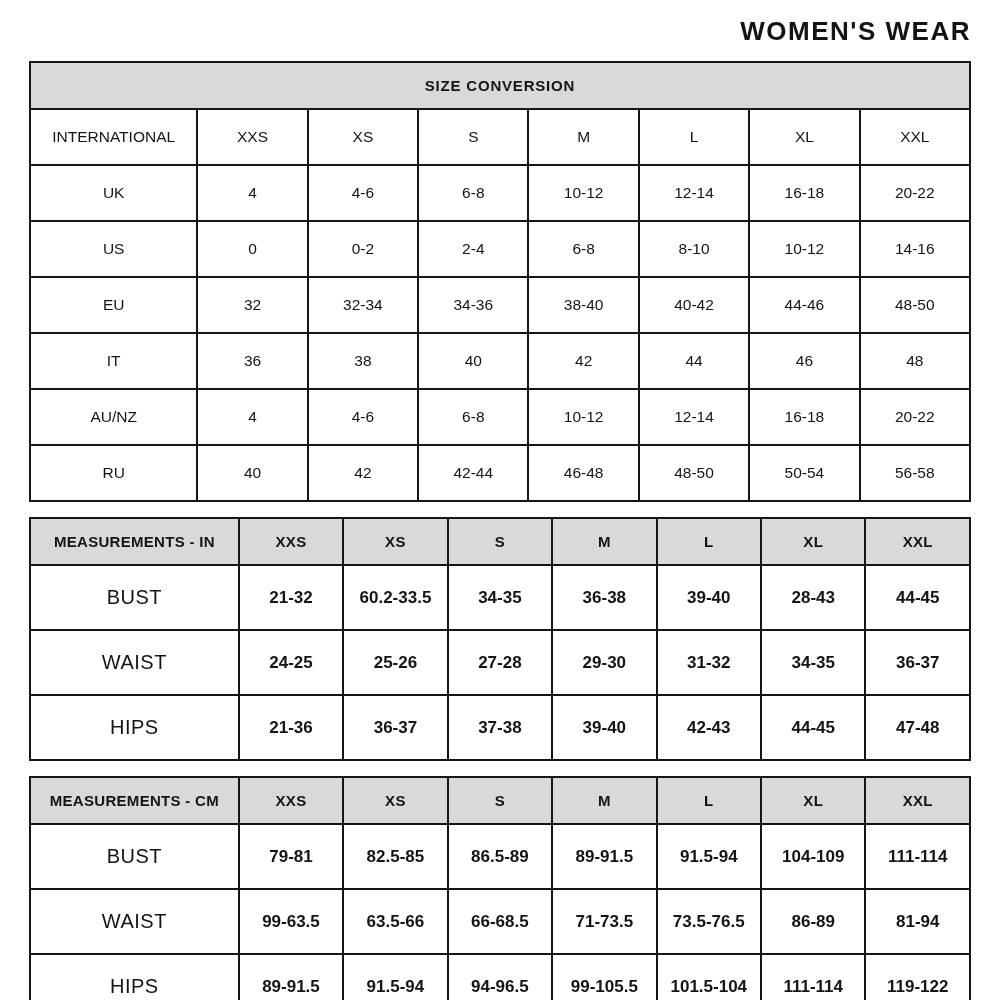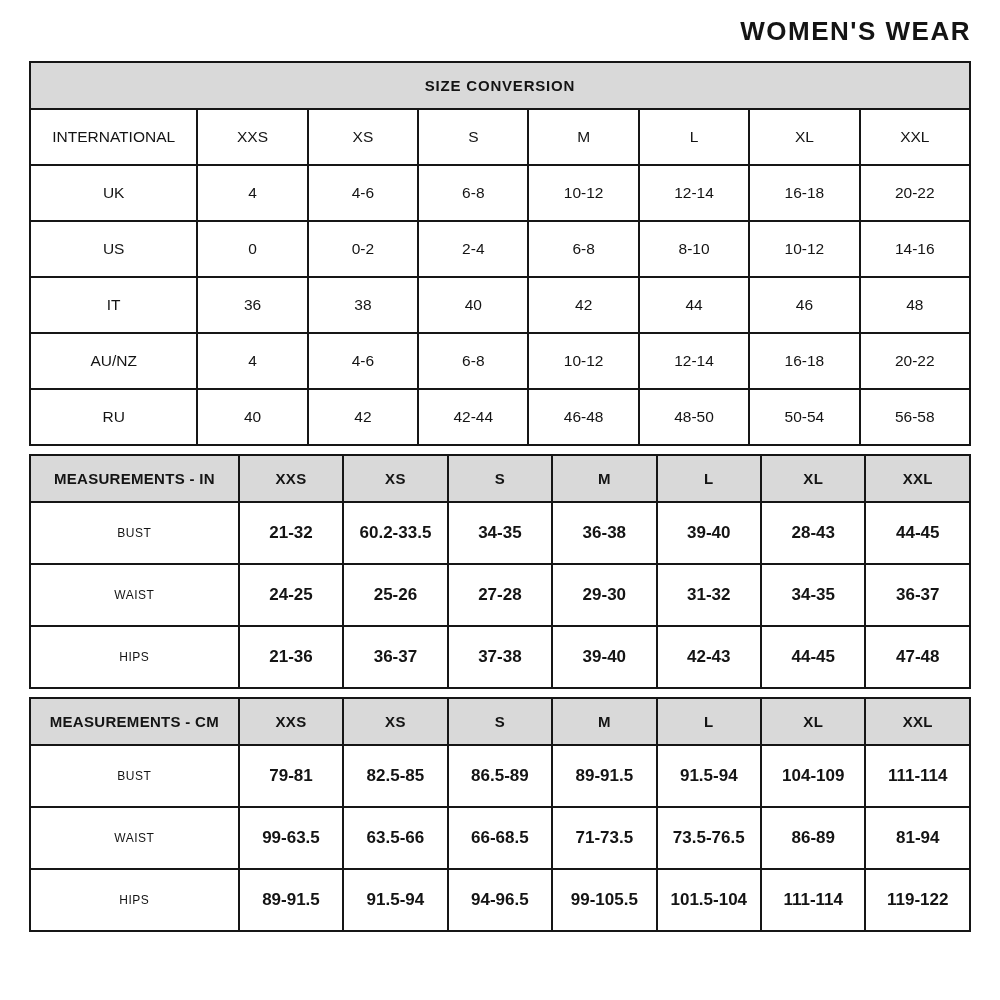--- a/index.html
+++ b/index.html
@@ -19,21 +19,21 @@
     text-align: right;
     font-size: 26px;
     font-weight: 700;
     letter-spacing: 1.5px;
     margin: 8px 0 14px 0;
   }
   table {
     width: 100%;
     border-collapse: collapse;
     table-layout: fixed;
-    margin-bottom: 8px;
+    margin-bottom: 15px;
   }
   th, td {
     border: 2px solid #161616;
     text-align: center;
     vertical-align: middle;
     overflow: hidden;
   }
 
   
   .t-conv .title-cell {
@@ -54,21 +54,21 @@
   
   .t-meas thead th {
     background: #d9d9d9;
     font-weight: 700;
     font-size: 15px;
     letter-spacing: 0.3px;
     padding: 14px 4px;
   }
   .t-meas td.row-label {
     font-weight: 400;
-    font-size: 12px;
+    font-size: 20px;
     letter-spacing: 0.5px;
     padding: 20px 4px;
   }
   .t-meas td.cell {
     font-weight: 700;
     font-size: 17px;
     padding: 20px 3px;
   }
 </style>
 </head>
@@ -119,20 +119,30 @@
           <td class="row-label">US</td>
           <td class="cell">0</td>
           <td class="cell">0-2</td>
           <td class="cell">2-4</td>
           <td class="cell">6-8</td>
           <td class="cell">8-10</td>
           <td class="cell">10-12</td>
           <td class="cell">14-16</td>
         </tr>
         <tr>
+          <td class="row-label">EU</td>
+          <td class="cell">32</td>
+          <td class="cell">32-34</td>
+          <td class="cell">34-36</td>
+          <td class="cell">38-40</td>
+          <td class="cell">40-42</td>
+          <td class="cell">44-46</td>
+          <td class="cell">48-50</td>
+        </tr>
+        <tr>
           <td class="row-label">IT</td>
           <td class="cell">36</td>
           <td class="cell">38</td>
           <td class="cell">40</td>
           <td class="cell">42</td>
           <td class="cell">44</td>
           <td class="cell">46</td>
           <td class="cell">48</td>
         </tr>
         <tr>

